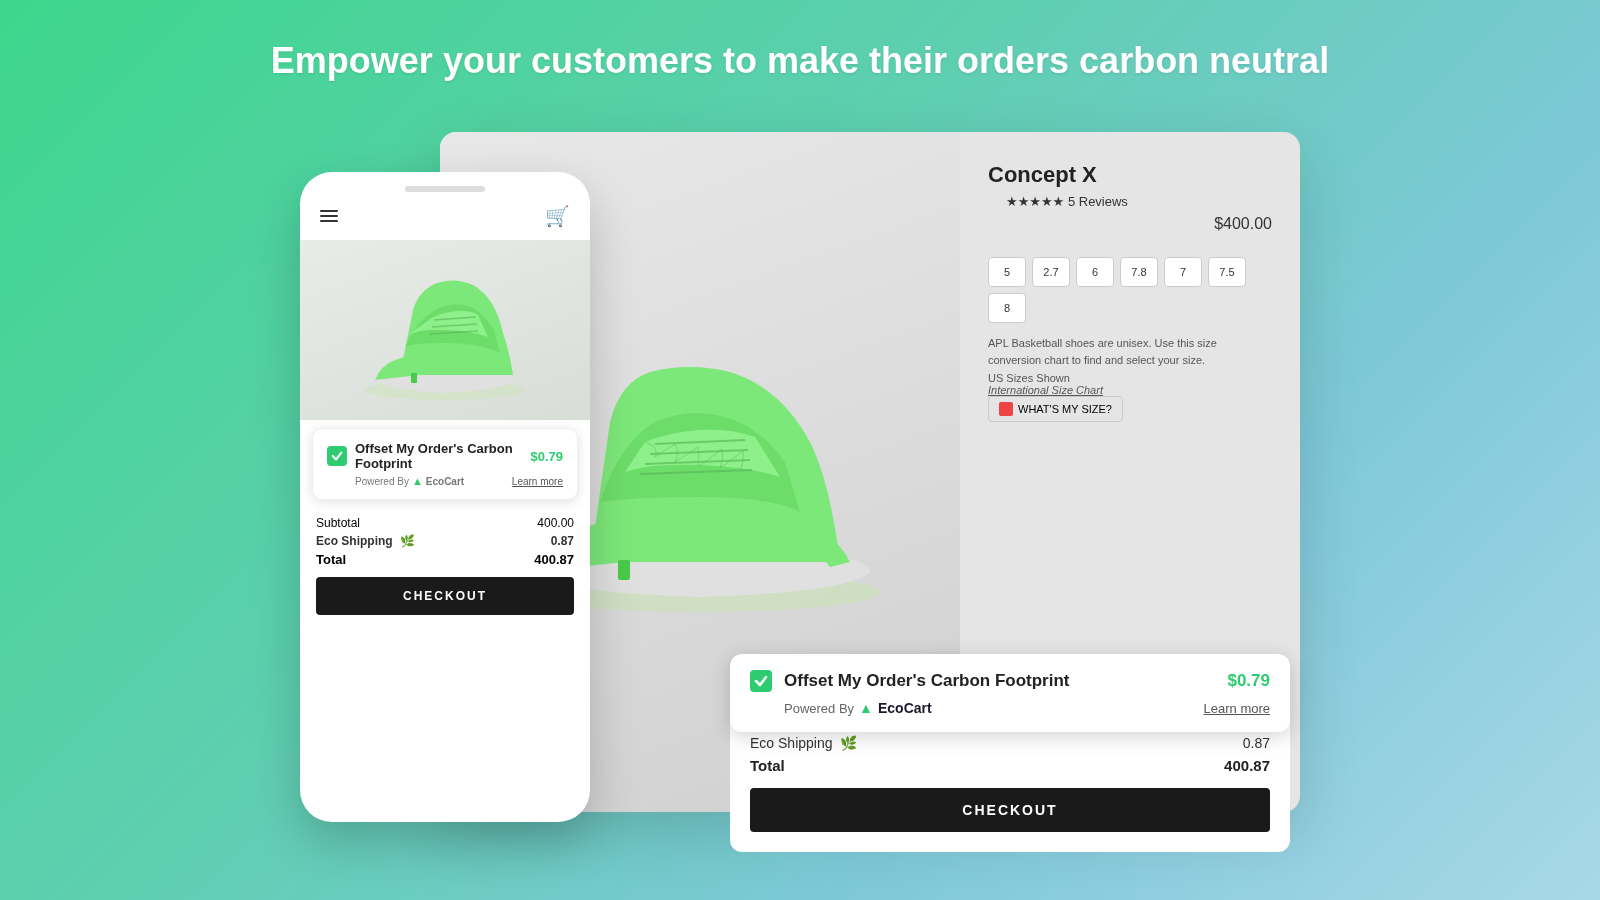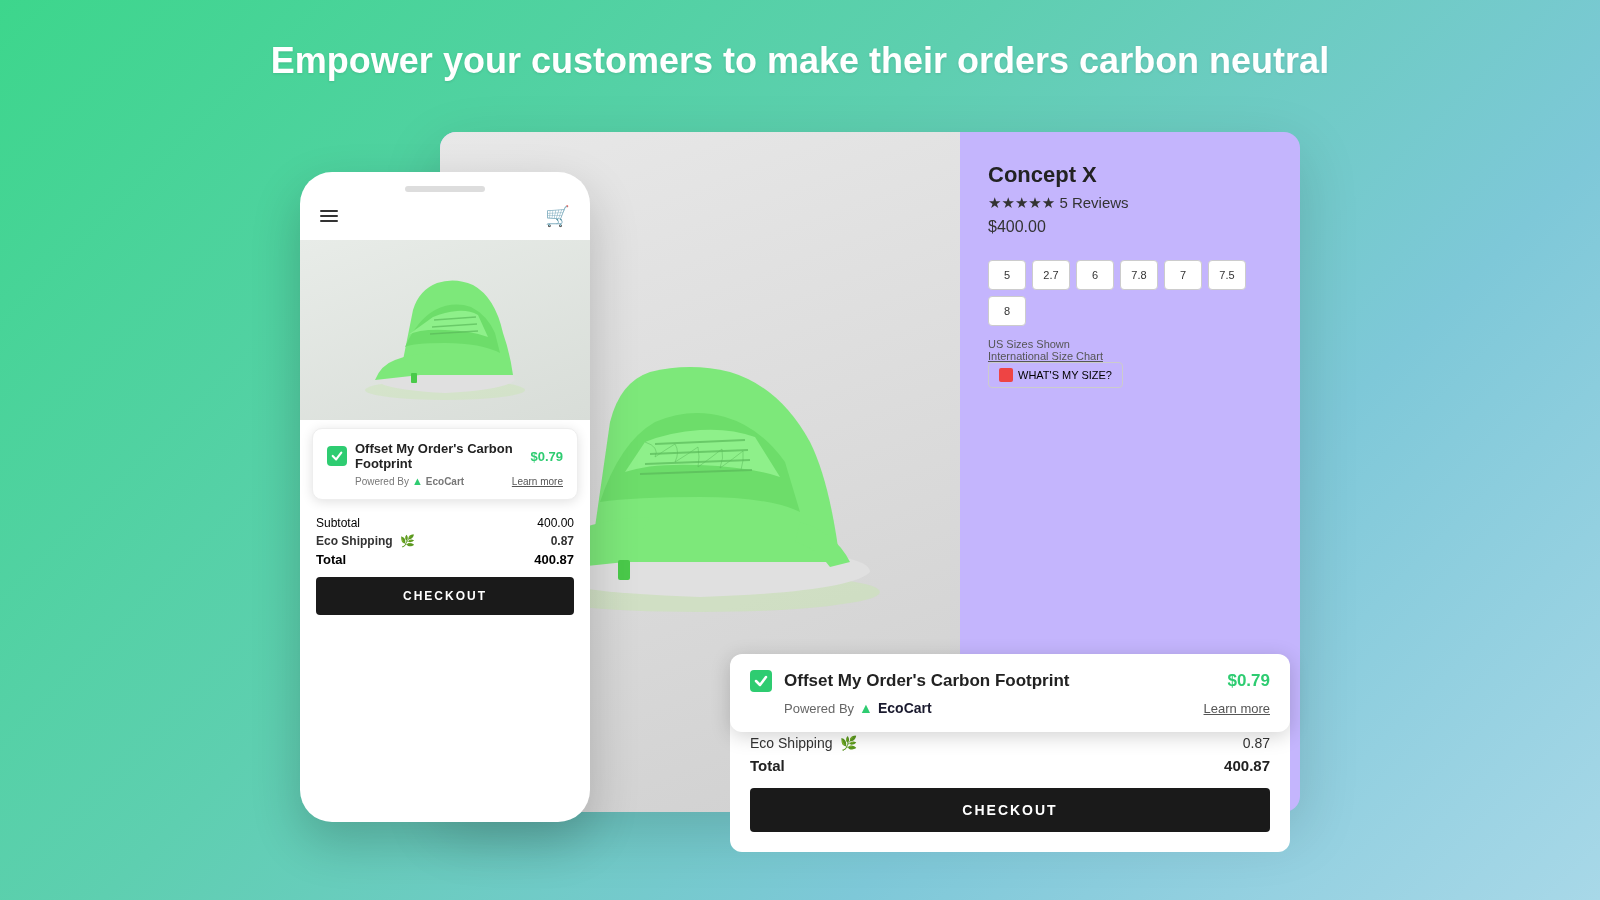--- a/index.html
+++ b/index.html
@@ -31,21 +31,21 @@
       height: 720px;
     }
 
     
     .desktop-mockup {
       position: absolute;
       right: 0;
       top: 0;
       width: 860px;
       height: 680px;
-      background: #c4b5fd;
+      background: #e5e5e5;
       border-radius: 16px;
       box-shadow: 0 20px 60px rgba(0,0,0,0.15);
       overflow: hidden;
       display: flex;
     }
 
     .desktop-product-image {
       width: 520px;
       height: 100%;
       background: linear-gradient(160deg, #e8e8e8 0%, #d0d0d0 100%);
@@ -65,29 +65,31 @@
 
     .product-name {
       font-size: 22px;
       font-weight: 700;
       color: #222;
       margin-bottom: 6px;
     }
 
     .product-stars {
       color: #333;
-      font-size: 15px;
+      font-size: 13px;
       margin-bottom: 6px;
+      margin-left: 18px;
     }
 
     .product-price {
       font-size: 16px;
       font-weight: 500;
       color: #333;
       margin-bottom: 24px;
+      text-align: right;
     }
 
     .size-grid {
       display: flex;
       flex-wrap: wrap;
       gap: 6px;
       margin-bottom: 12px;
     }
 
     .size-btn {
@@ -476,23 +478,24 @@
       <div class="size-grid">
         <div class="size-btn">5</div>
         <div class="size-btn">2.7</div>
         <div class="size-btn">6</div>
         <div class="size-btn">7.8</div>
         <div class="size-btn">7</div>
         <div class="size-btn">7.5</div>
         <div class="size-btn">8</div>
       </div>
 
+      <div class="size-note">APL Basketball shoes are unisex. Use this size conversion chart to find and select your size.</div>
       <div class="size-links">
         <div>US Sizes Shown</div>
-        <div style="text-decoration:underline;cursor:pointer;">International Size Chart</div>
+        <div style="text-decoration:underline;cursor:pointer;font-style:italic;">International Size Chart</div>
       </div>
 
       <div class="whats-my-size">
         <div class="whats-my-size-icon"></div>
         <span>WHAT'S MY SIZE?</span>
       </div>
     </div>
   </div>
 
   <div class="ecocart-widget-desktop">

